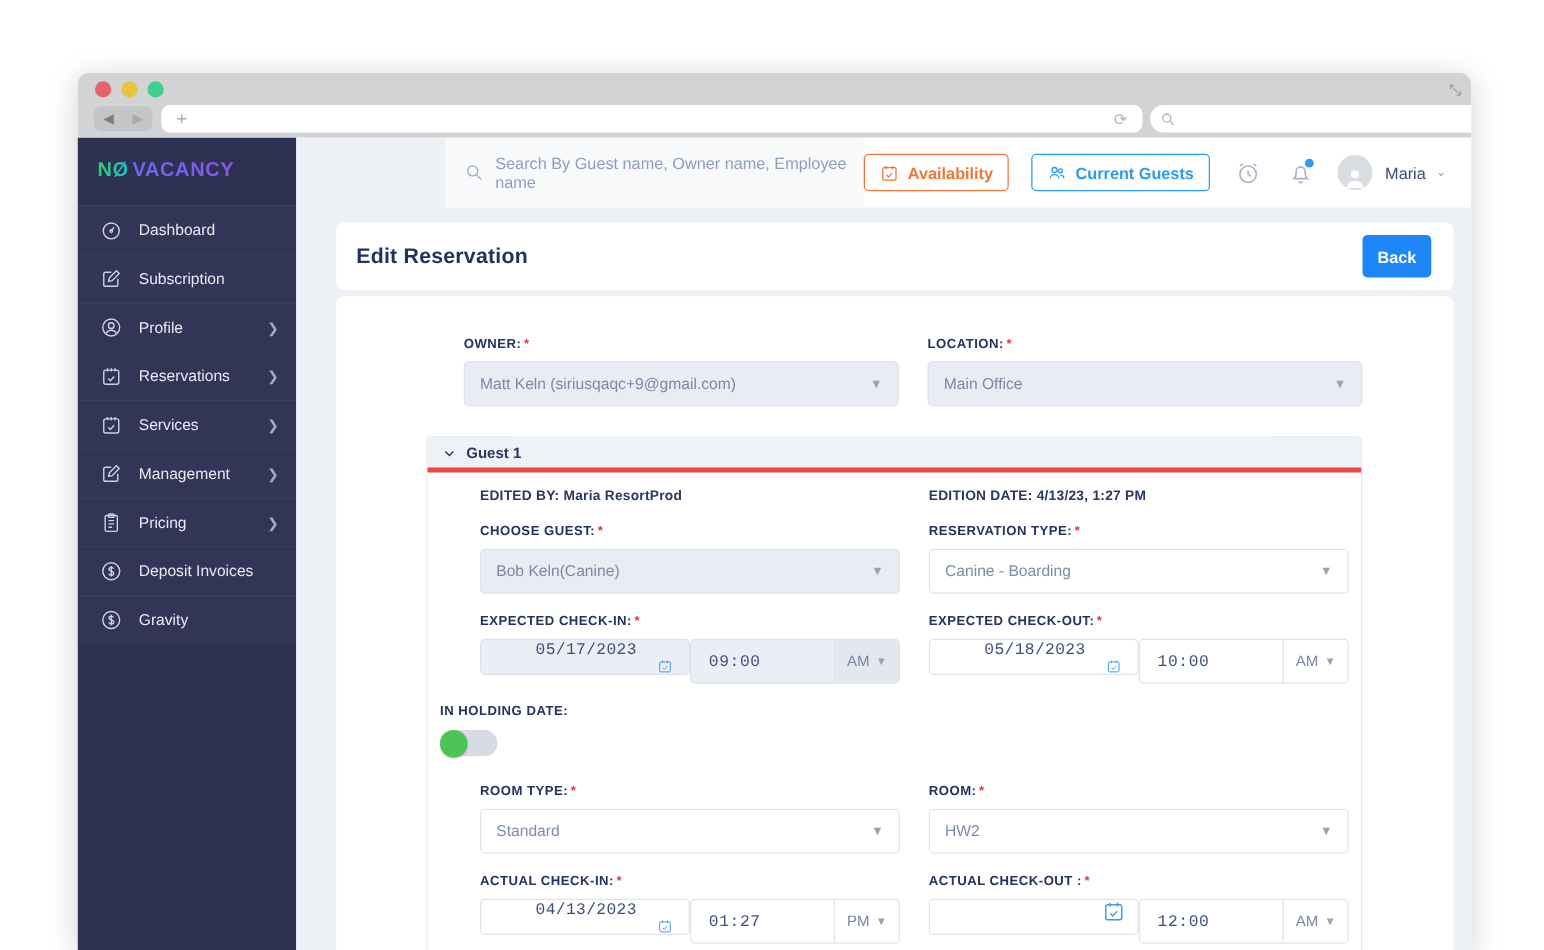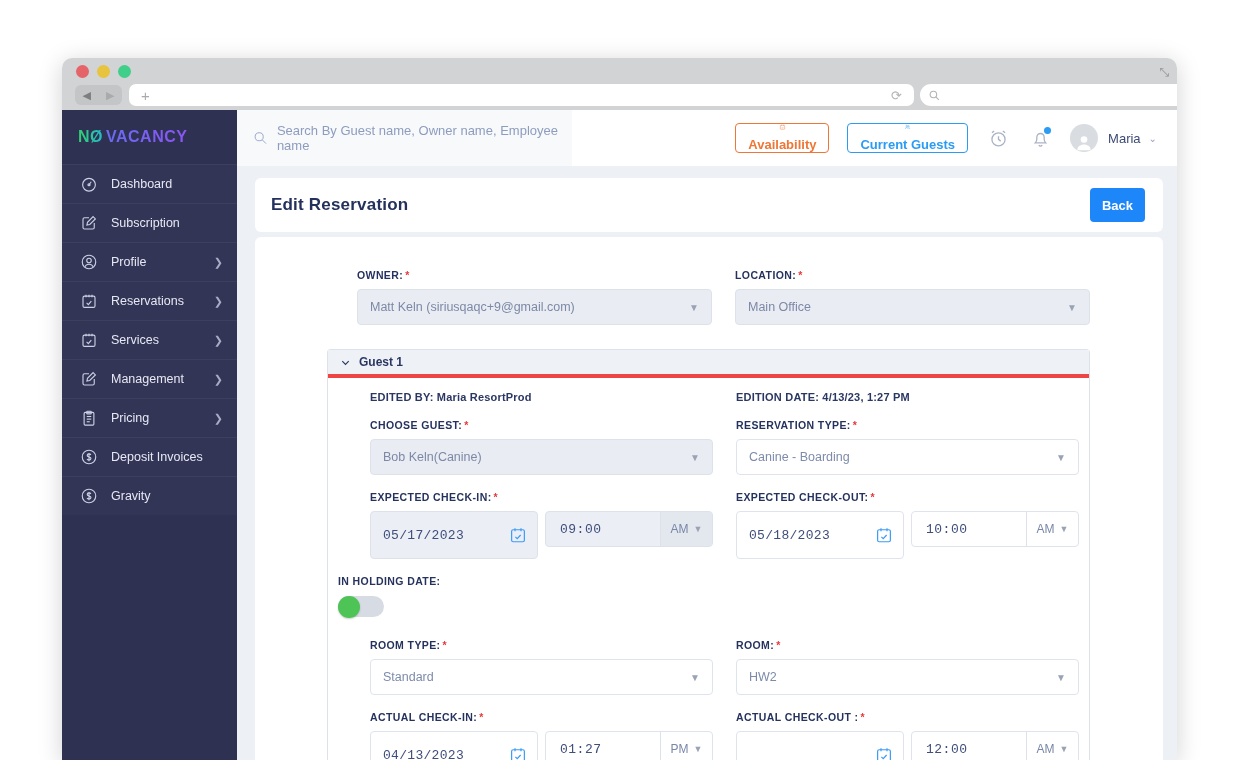--- a/index.html
+++ b/index.html
@@ -31,29 +31,29 @@
   .sidebar { width:175px; background:#2f3153; color:#e6e8f3; flex:0 0 auto; }
   .logo { height:54px; display:flex; align-items:center; padding-left:16px; font-weight:800; font-size:16px; letter-spacing:.5px; }
   .logo .no   { background:linear-gradient(90deg,#2ed16e,#27b9c9); -webkit-background-clip:text; background-clip:text; color:transparent; }
   .logo .vac  { background:linear-gradient(90deg,#6a6bf0,#8a55f2); -webkit-background-clip:text; background-clip:text; color:transparent; margin-left:3px; }
   .nav { }
   .nav-item { height:39px; display:flex; align-items:center; padding:0 14px 0 18px; border-top:1px solid rgba(255,255,255,.05); background:rgba(255,255,255,.02); cursor:pointer; }
   .nav-item svg { width:18px; height:18px; stroke:#cdd1e4; fill:none; stroke-width:1.5; flex:0 0 auto; }
   .nav-label { font-size:12.5px; margin-left:13px; color:#e6e8f3; }
   .nav-chev { margin-left:auto; color:#a7acc6; font-size:11px; }
 
-  .main { flex:1; background:#edf0f5; display:flex; flex-direction:column; min-width:0; }
+  .main { flex:1; background:#edf0f5; display:flex; flex-direction:column; min-width:0;align-items:flex-end; }
 
   
   .topbar { height:56px; background:#fff; display:flex; align-items:center; flex:0 0 auto; }
   .appsearch { width:335px; height:56px; background:#f7f9fb; display:flex; align-items:center; padding-left:16px; gap:9px; }
   .appsearch svg { width:16px; height:16px; stroke:#9aa7c7; fill:none; stroke-width:1.6; }
   .appsearch .ph { font-size:13px; color:#8e9cbe; }
   .topbar-right { margin-left:auto; display:flex; align-items:center; padding-right:20px; gap:18px; }
-  .pillbtn { height:30px; border-radius:4px; background:#fff; display:flex; align-items:center; gap:7px; padding:0 12px; font-size:13px; font-weight:600; cursor:pointer;flex-direction:column; }
+  .pillbtn { height:30px; border-radius:4px; background:#fff; display:flex; align-items:center; gap:7px; padding:0 12px; font-size:13px; font-weight:600; cursor:pointer; }
   .pillbtn svg { width:15px; height:15px; fill:none; stroke-width:1.7; }
   .btn-avail { border:1px solid #ee7636; color:#ee7636; }
   .btn-avail svg { stroke:#ee7636; }
   .btn-guests { border:1px solid #2b9bf3; color:#2b9bf3; }
   .btn-guests svg { stroke:#2b9bf3; }
   .icnbtn { position:relative; width:24px; height:24px; display:flex; align-items:center; justify-content:center; }
   .icnbtn svg { width:21px; height:21px; stroke:#aab3c5; fill:none; stroke-width:1.5; }
   .notif-dot { position:absolute; top:1px; right:1px; width:7px; height:7px; border-radius:50%; background:#2b9bf3; }
   .avatar { width:28px; height:28px; border-radius:50%; background:#d9dce1; display:flex; align-items:flex-end; justify-content:center; overflow:hidden; }
   .avatar svg { width:20px; height:20px; fill:#fff; }
@@ -77,21 +77,21 @@
 
   .guestbox { margin-top:24px; margin-left:2px; border:1px solid #dde2ea; border-bottom:none; border-radius:4px 4px 0 0; }
   .guesthead { height:28px; background:#eef1f5; border-bottom:4px solid #ef4444; display:flex; align-items:center; padding-left:12px; gap:8px; cursor:pointer; }
   .guesthead svg { width:11px; height:11px; stroke:#2a3763; stroke-width:2.5; fill:none; }
   .guesttitle { font-size:12px; color:#2a3763; font-weight:600; }
   .guestbody { padding:13px 10px 20px 10px; }
   .metatext { font-size:11px; font-weight:700; color:#2a3763; letter-spacing:.2px; }
 
   .mt16 { margin-top:16px; }
   .datetime { display:flex; }
-  .datefield { width:168px; height:48px; border-radius:4px; display:flex; align-items:center; padding:0 10px 0 12px; }
+  .datefield { width:168px; height:29px; border-radius:4px; display:flex; align-items:center; padding:0 10px 0 12px;flex-direction:column; }
   .datefield.white { background:#fff; border:1px solid #dfe4ec; }
   .datefield.gray { background:#ebeef4; border:1px solid #dde2ea; }
   .dateval { font-family:"Liberation Mono", monospace; font-size:13px; color:#3f4e7c; letter-spacing:.3px; }
   .datefield svg { width:18px; height:18px; margin-left:auto; stroke:#3b9cf5; fill:none; stroke-width:1.6; }
   .timegroup { margin-left:auto; width:168px; height:36px; border-radius:4px; display:flex; overflow:hidden; }
   .timegroup.white { background:#fff; border:1px solid #dfe4ec; }
   .timegroup.gray { background:#ebeef4; border:1px solid #dde2ea; }
   .timeval { flex:1; display:flex; align-items:center; padding-left:14px; font-family:"Liberation Mono", monospace; font-size:13px; color:#3f4e7c; letter-spacing:.5px; }
   .meridiem { width:52px; display:flex; align-items:center; justify-content:center; gap:5px; font-size:12px; color:#7887a8; border-left:1px solid #dde2ea; cursor:pointer; }
   .timegroup.gray .meridiem { background:#e3e7ee; }

